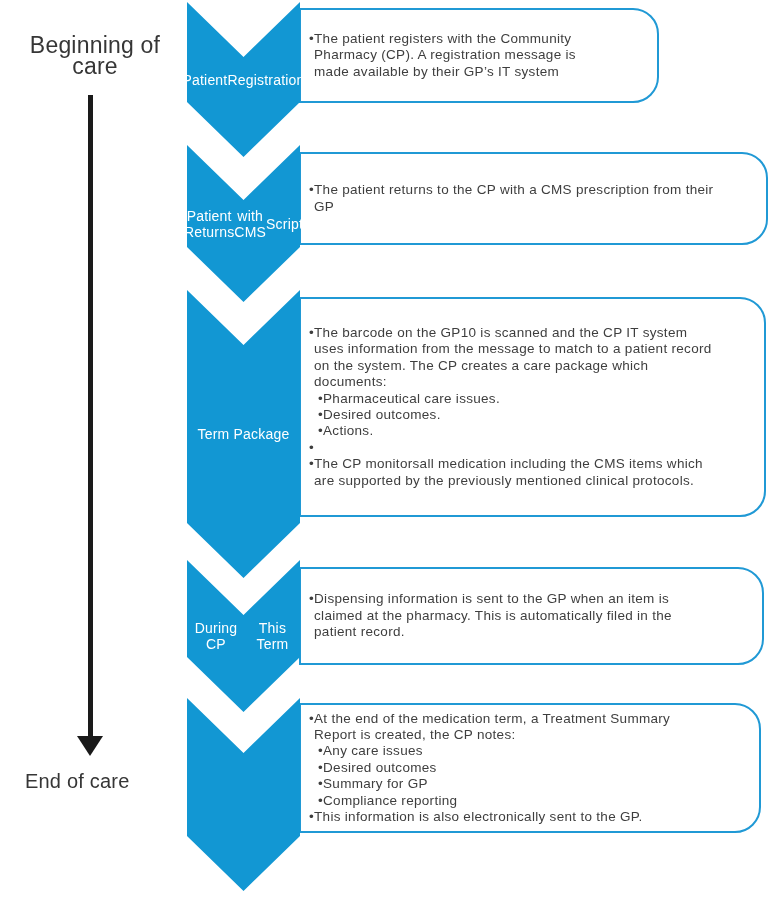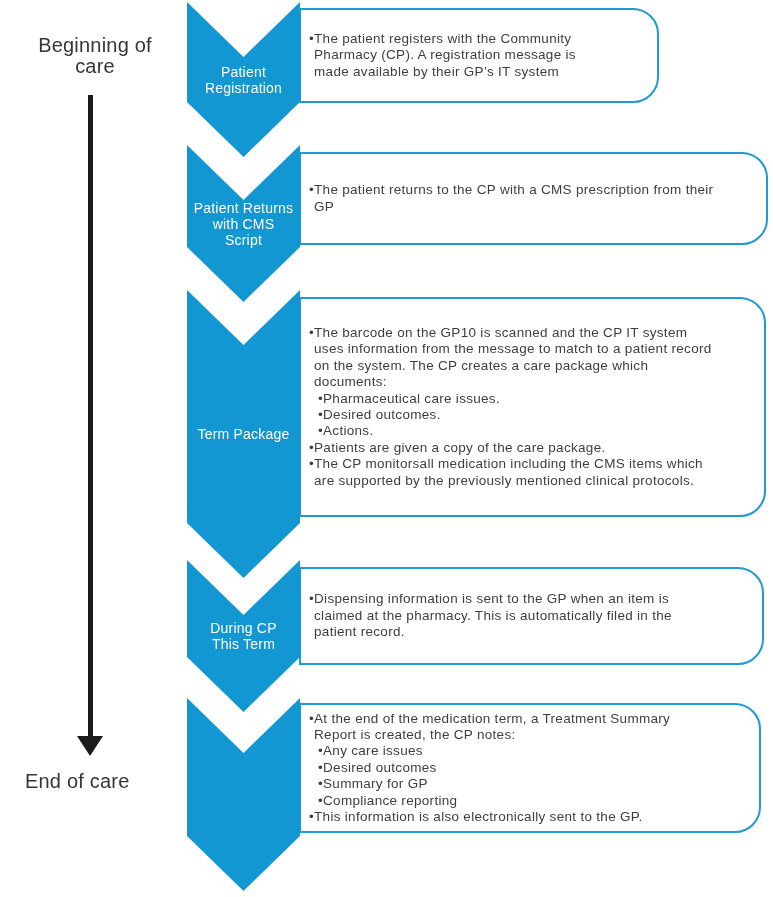--- a/index.html
+++ b/index.html
@@ -3,21 +3,21 @@
 <meta charset="utf-8">
 <style>
   html,body{margin:0;padding:0;background:#ffffff;}
   .canvas{
     position:relative;width:773px;height:897px;background:#ffffff;
     font-family:"Liberation Sans", sans-serif;overflow:hidden;
   }
   
   .start-label{
     position:absolute;left:25px;top:35px;width:140px;text-align:center;
-    font-size:20px;line-height:21px;color:#363636;letter-spacing:0.2px;
+    font-size:23px;line-height:21px;color:#363636;letter-spacing:0.2px;
   }
   .end-label{
     position:absolute;left:25px;top:771px;width:140px;text-align:left;
     font-size:20px;line-height:21px;color:#363636;letter-spacing:0.2px;
   }
   .tl-line{position:absolute;left:88px;top:95px;width:5px;height:642px;background:#1a1a1a;}
   .tl-head{
     position:absolute;left:77px;top:736px;width:0;height:0;
     border-left:13px solid transparent;border-right:13px solid transparent;
     border-top:20px solid #1a1a1a;
@@ -25,21 +25,21 @@
   
   .chev{position:absolute;left:187px;width:113px;z-index:2;display:block;}
   .chev polygon{fill:#1297D3;}
   .pos1{top:2px;height:155px;}
   .pos2{top:145px;height:157px;}
   .pos3{top:290px;height:288px;}
   .pos4{top:560px;height:152px;}
   .pos5{top:698px;height:193px;}
   .chev-label{
     position:absolute;left:187px;width:113px;z-index:3;
-    display:flex;flex-direction:column;align-items:center;justify-content:center;
+    display:flex;flex-direction:row;align-items:center;justify-content:center;
     color:#ffffff;font-size:14px;line-height:16px;text-align:center;letter-spacing:0.2px;
   }
   
   .box{
     position:absolute;box-sizing:border-box;background:#ffffff;z-index:1;
     border:2px solid #2099D5;border-radius:0 26px 26px 0;
     display:flex;flex-direction:column;justify-content:center;
     padding:6px 46px 6px 8px;
     color:#3e3e3e;font-size:13.5px;line-height:16.4px;letter-spacing:0.3px;
   }
@@ -109,21 +109,20 @@
     <div class="bullet lvl2">
         <span class="b">•</span>
         <span class="t">Desired outcomes.</span>
       </div>
     <div class="bullet lvl2">
         <span class="b">•</span>
         <span class="t">Actions.</span>
       </div>
     <div class="bullet lvl1">
         <span class="b">•</span>
-        <span class="t">Patients are given a copy of the care package.</span>
       </div>
     <div class="bullet lvl1">
         <span class="b">•</span>
         <span class="t">The CP monitorsall medication including the CMS items which are supported by the previously mentioned clinical protocols.</span>
       </div>
   </div>
 
   <svg class="chev pos4" viewBox="0 0 113 152">
       <polygon points="0,0 56.5,55 113,0 113,97 56.5,152 0,97"></polygon>
     </svg>

